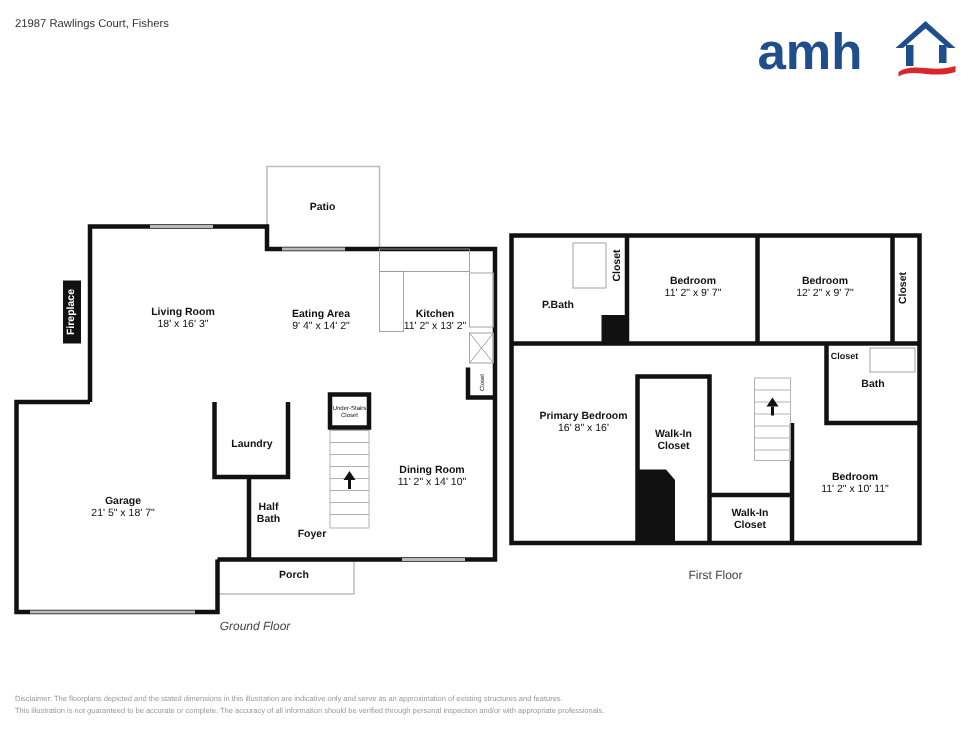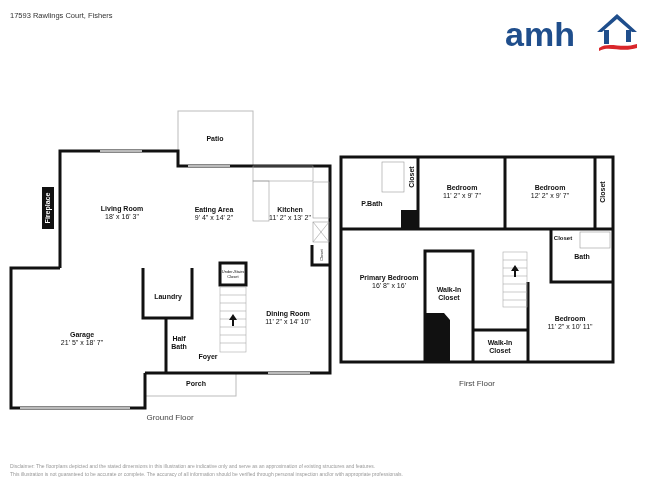--- a/index.html
+++ b/index.html
@@ -12,21 +12,21 @@
   .lbl span{display:block;font-weight:normal;}
   .small{font-size:4px;line-height:5px;}
   .vert{transform:translate(-50%,-50%) rotate(-90deg);}
   .vert.white{color:#fff;font-weight:bold;}
   .floor{position:absolute;font-size:8px;color:#444;transform:translateX(-50%);}
   .disc{position:absolute;left:10px;top:462px;font-size:5px;line-height:8px;color:#999;width:640px;}
 </style>
 </head>
 <body>
 
-<div class="addr">17593 Rawlings Court, Fishers</div>
+<div class="addr">21987 Rawlings Court, Fishers</div>
 
 <svg class="logo" viewBox="0 0 135 45">
   <text x="0" y="38" font-family="Liberation Sans, sans-serif" font-weight="bold" font-size="34" fill="#1f4e8c">amh</text>
   <path d="M92 24 L112 6 L132 24 L127 24 L112 11 L97 24 Z" fill="#1f4e8c"></path>
   <rect x="99" y="22" width="5" height="14" fill="#1f4e8c"></rect>
   <rect x="121" y="22" width="5" height="12" fill="#1f4e8c"></rect>
   <path d="M94 40 C104 33 116 41 132 36 L132 40 C116 45 104 37 94 43 Z" fill="#d9262b"></path>
 </svg>
 
 <svg class="plan" width="650" height="488">
@@ -138,21 +138,21 @@
 <div class="lbl" style="left:288px;top:318px;">
     <b>Dining Room</b>
     <span>11' 2" x 14' 10"</span>
   </div>
 <div class="lbl" style="left:208px;top:357px;">
     <b>Foyer</b>
   </div>
 <div class="lbl" style="left:196px;top:384px;">
     <b>Porch</b>
   </div>
-<div class="floor" style="left:170px;top:413px;">Ground Floor</div>
+<div class="floor" style="left:170px;top:413px;font-style:italic;">Ground Floor</div>
 
 <div class="lbl" style="left:372px;top:204px;">
     <b>P.Bath</b>
   </div>
 <div class="lbl vert" style="left:412px;top:177px;font-weight:bold;">Closet</div>
 <div class="lbl" style="left:462px;top:192px;">
     <b>Bedroom</b>
     <span>11' 2" x 9' 7"</span>
   </div>
 <div class="lbl" style="left:550px;top:192px;">

